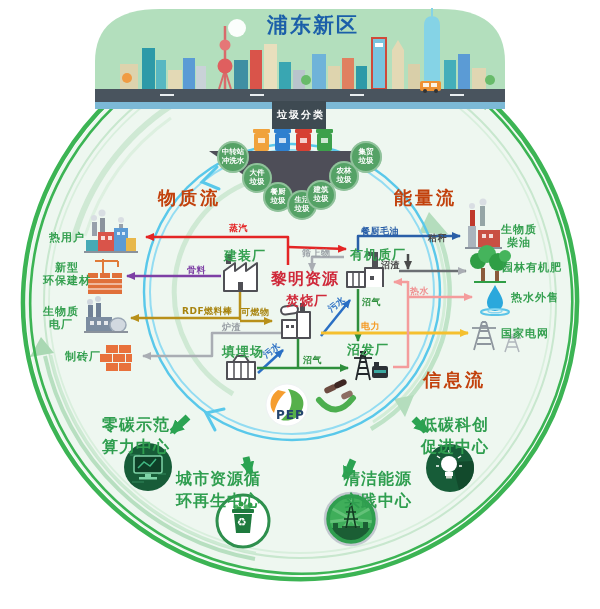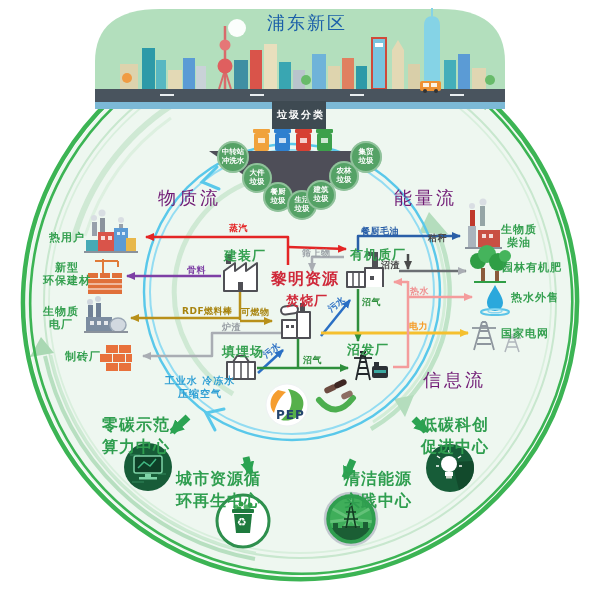--- a/index.html
+++ b/index.html
@@ -2,30 +2,30 @@
 <html><head>
 <meta charset="utf-8">
 <style>
   html,body{margin:0;padding:0;background:#fff;}
   #stage{position:relative;width:600px;height:609px;overflow:hidden;background:#fff;
          font-family:"DejaVu Sans",sans-serif;}
   #stage svg{position:absolute;left:0;top:0;}
   .lbl{position:absolute;white-space:nowrap;line-height:1.15;}
   .b{font-weight:bold;}
   .red{color:#cf2839;}
-  .flow-title{font-size:18px;font-weight:normal;color:#701a75;letter-spacing:3px;text-align:center;}
+  .flow-title{font-size:18px;font-weight:bold;color:#c2410c;letter-spacing:3px;text-align:center;}
   .plant{font-size:13px;font-weight:bold;color:#35a050;letter-spacing:1px;}
   .plant.red{color:#d02a3a;}
   .node{font-size:11px;font-weight:bold;color:#35a050;letter-spacing:1px;text-align:center;}
   .fl{font-size:9px;font-weight:bold;letter-spacing:.5px;}
   .ctr{font-size:16px;font-weight:bold;color:#2f9e4f;text-align:left;letter-spacing:1px;line-height:1.35;}
   .waste-circle{position:absolute;border-radius:50%;background:#55a266;color:#fff;
     display:flex;flex-direction:column;align-items:center;justify-content:center;
     font-size:7.5px;font-weight:bold;line-height:1.15;box-shadow:0 0 0 2px rgba(255,255,255,.35) inset;}
-  .title{font-size:18px;font-weight:normal;color:#1b5fa9;letter-spacing:2px;}
+  .title{font-size:21px;font-weight:bold;color:#1b5fa9;letter-spacing:2px;}
   .wsort{font-size:10px;font-weight:bold;color:#ffffff;letter-spacing:2px;}
   .rot{transform:rotate(-38deg);transform-origin:left top;}
   .pep{font-size:12px;font-weight:bold;color:#24456e;letter-spacing:1px;}
   .recycle{font-size:11px;color:#fff;line-height:1;}
   .util{font-size:10px;font-weight:bold;color:#2e9fd4;text-align:center;line-height:1.3;letter-spacing:1px;}
 </style>
 </head>
 <body>
 
 <div id="stage">
@@ -467,30 +467,26 @@
 <div class="lbl fl" style="left:229px;top:223px;color:#e42525;">蒸汽</div>
 <div class="lbl fl" style="left:187px;top:265px;color:#7d3fa5;">骨料</div>
 <div class="lbl fl" style="left:182px;top:306px;color:#a8840f;">RDF燃料棒</div>
 <div class="lbl fl" style="left:241px;top:307px;color:#a8840f;">可燃物</div>
 <div class="lbl fl" style="left:222px;top:322px;color:#9aa0a6;">炉渣</div>
 <div class="lbl fl" style="left:302px;top:248px;color:#9aa0a6;">筛上物</div>
 <div class="lbl fl rot" style="left:261px;top:352px;color:#2a6fc4;">污水</div>
 <div class="lbl fl rot" style="left:326px;top:306px;color:#2a6fc4;">污水</div>
 <div class="lbl fl" style="left:303px;top:355px;color:#2e8f3c;">沼气</div>
 <div class="lbl fl" style="left:362px;top:297px;color:#2e8f3c;">沼气</div>
-<div class="lbl fl" style="left:361px;top:321px;color:#f59a23;padding-left:48px;">电力</div>
+<div class="lbl fl" style="left:361px;top:321px;color:#f59a23;">电力</div>
 <div class="lbl fl" style="left:410px;top:286px;color:#f08f8f;">热水</div>
 <div class="lbl fl" style="left:361px;top:226px;color:#2a5fa8;">餐厨毛油</div>
 <div class="lbl fl" style="left:395px;top:233px;color:#4a4a4a;margin-left:33px;">秸秆</div>
 <div class="lbl fl" style="left:381px;top:260px;color:#4a4a4a;text-align:right;">沼渣</div>
 
-<div class="lbl util" style="left:158px;top:374px;width:84px;">
-  <div>工业水 冷冻水</div>
-  <div>压缩空气</div>
-</div>
 
 <div class="lbl ctr" style="left:102px;top:414px;width:78px;">
   <div>零碳示范</div>
   <div>算力中心</div>
 </div>
 <div class="lbl ctr" style="left:176px;top:468px;width:82px;">
   <div>城市资源循</div>
   <div>环再生中心</div>
 </div>
 <div class="lbl ctr" style="left:344px;top:468px;width:78px;">

